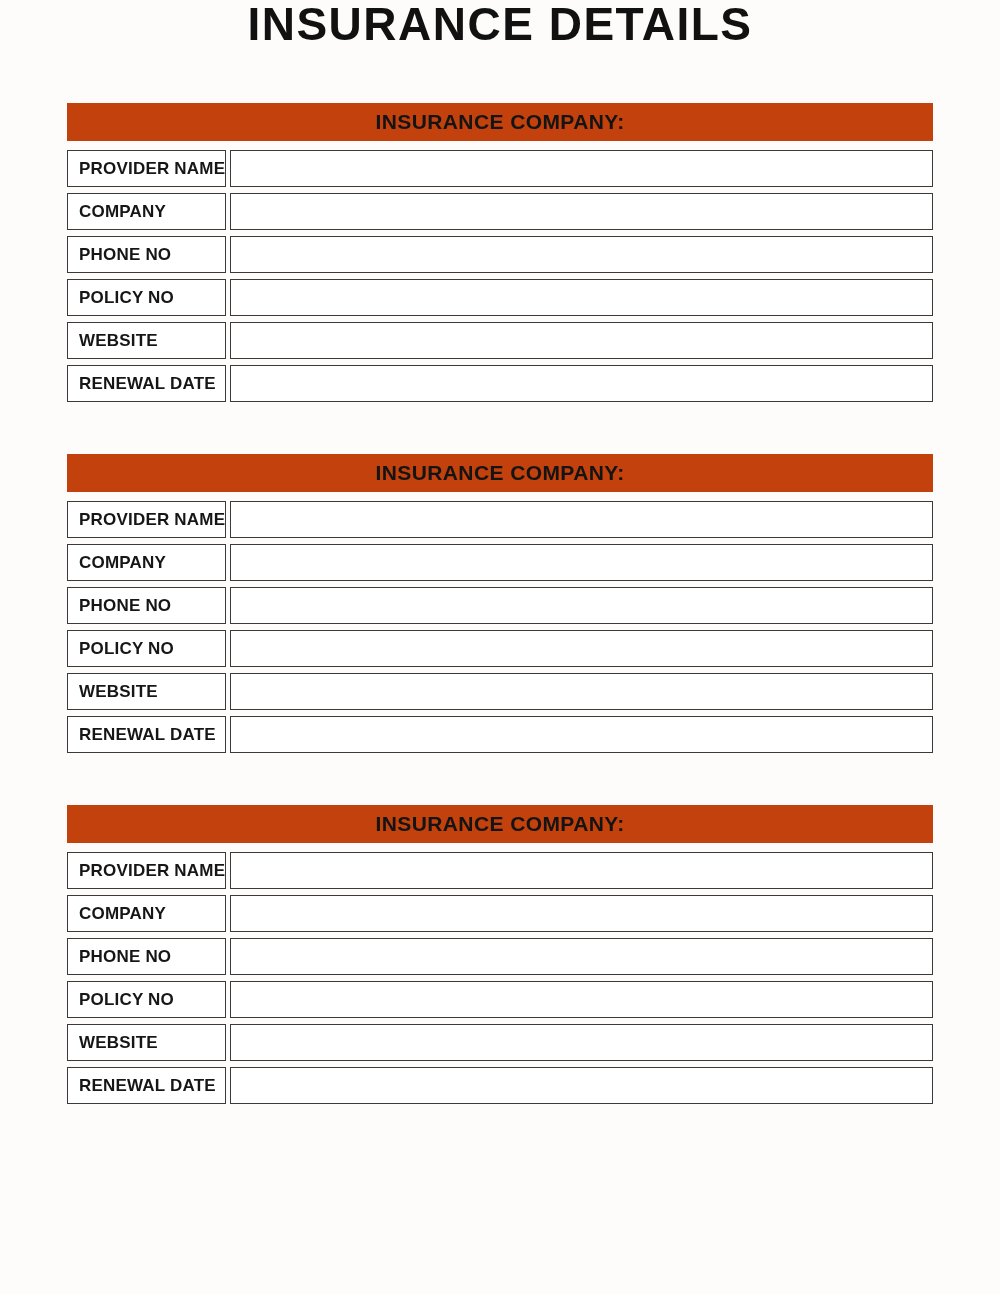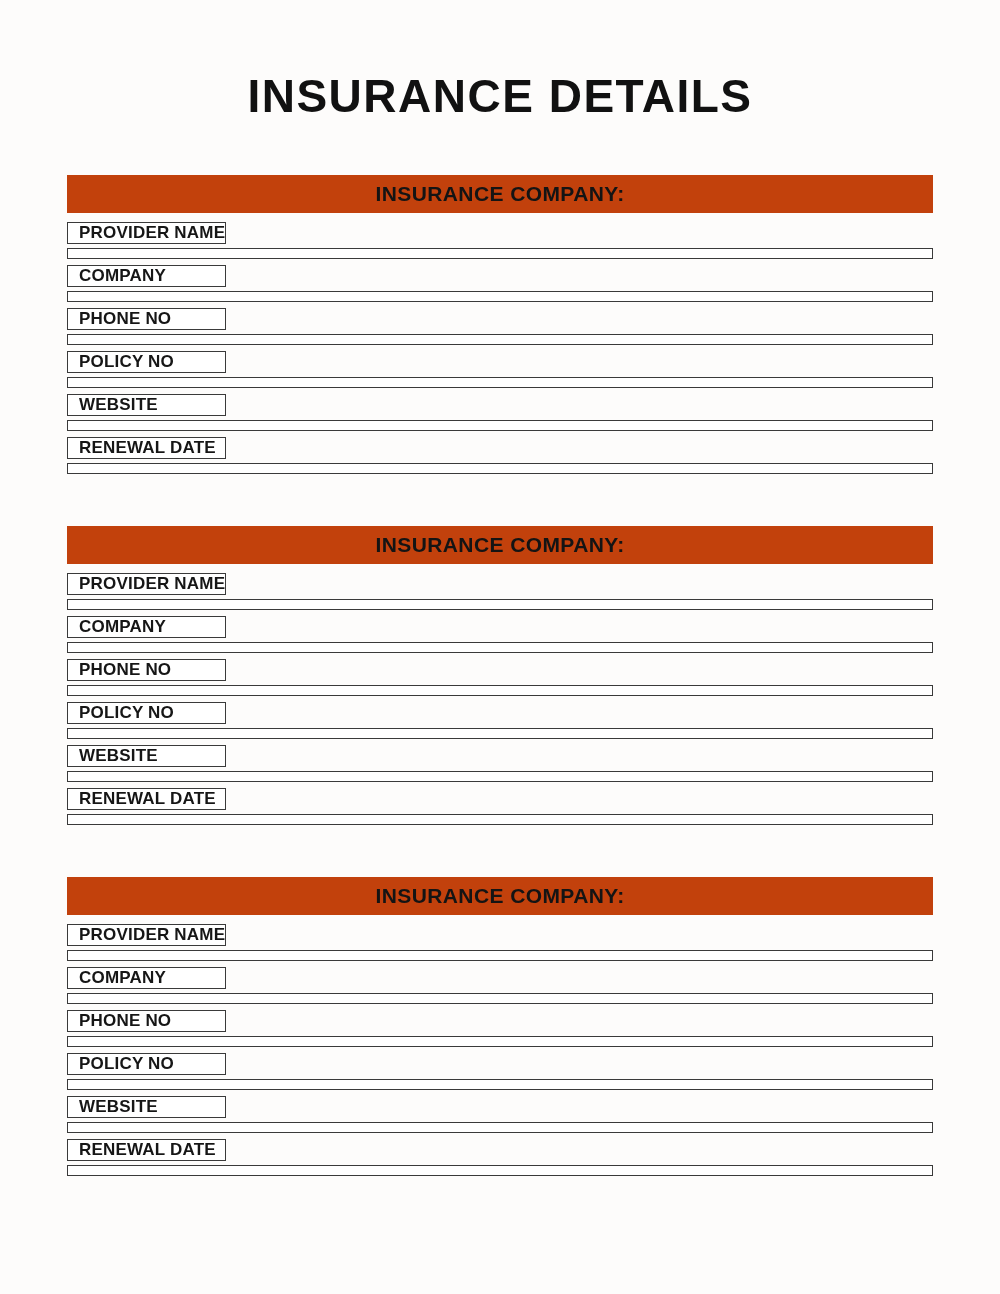--- a/index.html
+++ b/index.html
@@ -16,21 +16,20 @@
     overflow: hidden;
   }
   .page {
     width: 1000px;
     height: 1294px;
     padding: 0 67px;
     box-sizing: border-box;
   }
   .page-title {
     margin: 0 0 55px 0;
-    padding-top: 72px;
     text-align: center;
     font-size: 46px;
     line-height: 48px;
     font-weight: 800;
     letter-spacing: 1.5px;
     color: #111111;
   }
   .ins-section {
     margin-bottom: 52px;
   }
@@ -46,21 +45,20 @@
     font-size: 21px;
     font-weight: 700;
     letter-spacing: 0.4px;
     color: #141414;
   }
   .field-row {
     display: flex;
     gap: 4px;
     margin-bottom: 6px;
     height: 37px;
-    flex-direction: column;
   }
   .field-row:last-child {
     margin-bottom: 12px;
   }
   .label-cell {
     width: 159px;
     box-sizing: border-box;
     border: 1.5px solid #3a3a3a;
     background: #ffffff;
     display: flex;

